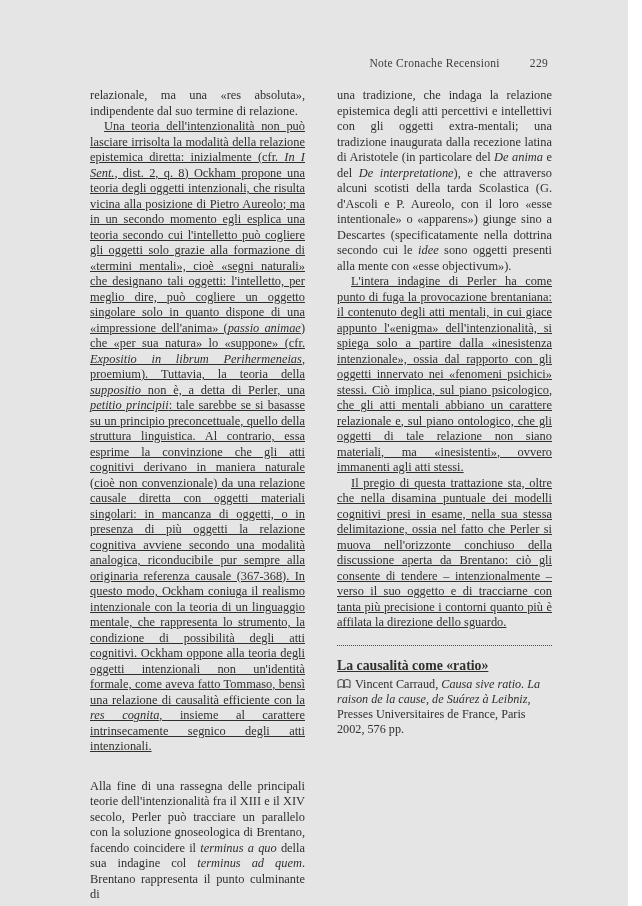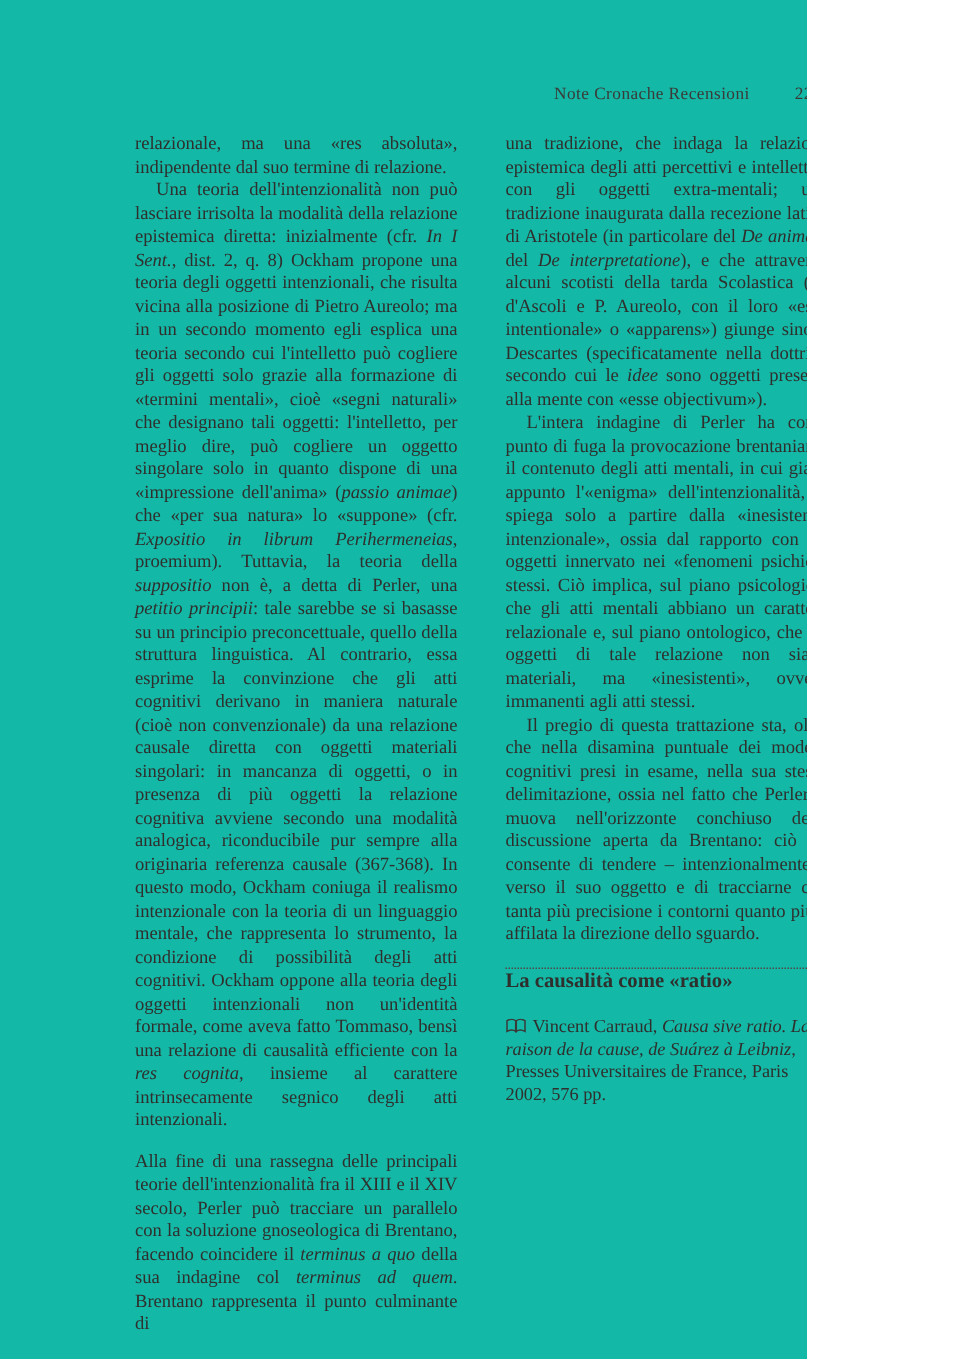--- a/index.html
+++ b/index.html
@@ -2,23 +2,23 @@
 <html lang="it"><head>
 <meta charset="utf-8">
 <style>
   html, body {
     margin: 0;
     padding: 0;
     background: #ffffff;
   }
   .page {
     position: relative;
-    width: 538px;
+    width: 628px;
     height: 906px;
-    background: #14b8a6;
+    background: #e5e5e5;
     color: #2f2f2d;
     font-family: "Liberation Serif", "DejaVu Serif", serif;
     overflow: hidden;
   }
   .running-head {
     position: absolute;
     top: 57px;
     left: 90px;
     width: 458px;
     display: flex;
@@ -39,40 +39,42 @@
   }
   .col {
     width: 220px;
     font-size: 12.4px;
     line-height: 15.5px;
     text-align: justify;
     hyphens: auto;
     -webkit-hyphens: auto;
   }
   .col p { margin: 0; }
-  .col p.indent { text-indent: 14px; }
-  .col p.space-before { margin-top: 12px; }
+  .col p.indent { text-indent: 14px; text-decoration: underline; }
+  .col p.space-before { margin-top: 24px; }
   .separator {
     height: 0;
     border-top: 1.5px dotted #4c4c4a;
     margin-top: 14px;
   }
   .review-author {
     margin-top: 10px;
     font-style: italic;
     font-size: 13.6px;
     text-align: left;
   }
   .review-title {
+    margin-top: 12px;
     font-weight: bold;
     font-size: 13.8px;
     text-align: left;
+    text-decoration: underline;
   }
   .citation {
-    margin-top: 16px;
+    margin-top: 4px;
     font-size: 12.2px;
     line-height: 15px;
     text-align: left;
   }
   .book-icon {
     display: inline-block;
     width: 14px;
     height: 10px;
     margin-right: 4px;
     vertical-align: -1px;

